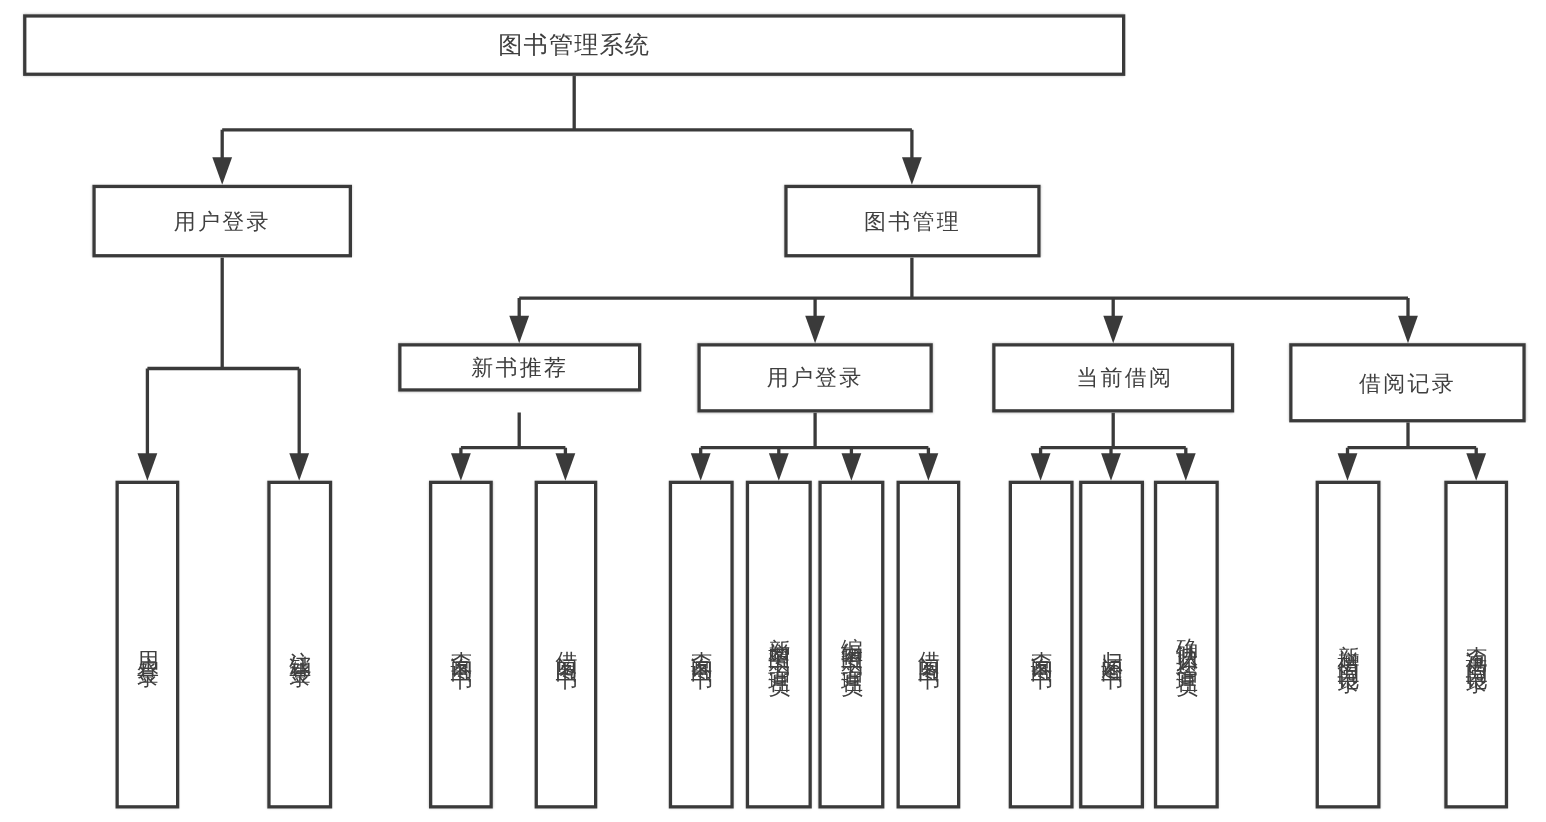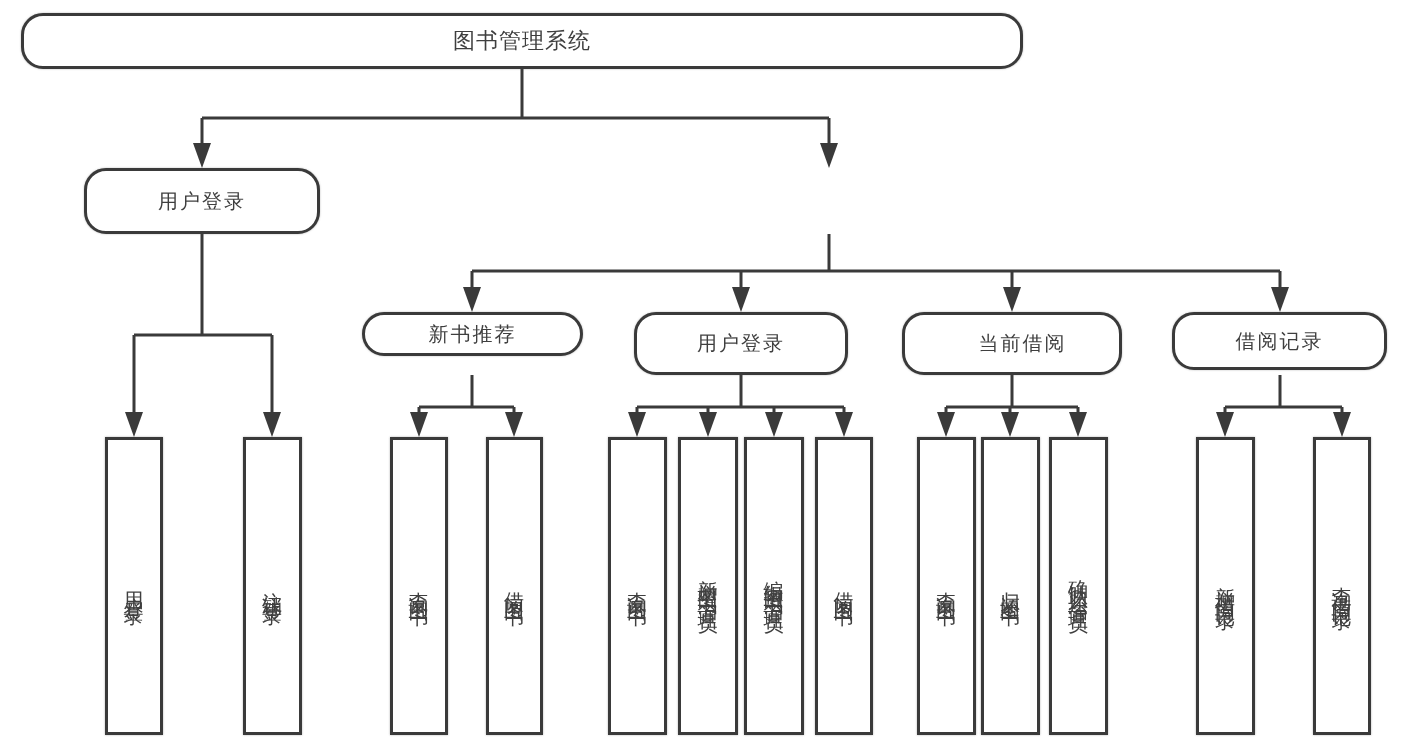--- a/index.html
+++ b/index.html
@@ -22,40 +22,40 @@
     box-sizing: border-box;
     border: 3px solid #3a3a3a;
     background: #ffffff;
     display: flex;
     align-items: center;
     justify-content: center;
     color: #3f3f3f;
     z-index: 2;
     box-shadow: 0 0 2px rgba(90,90,90,0.45);
   }
-  .hbox { font-size: 20px; letter-spacing: 2px; border-radius: 22px; }
+  .hbox { font-size: 20px; letter-spacing: 2px; }
   .root-box { font-size: 22px; letter-spacing: 1px; }
   .leaf span {
     writing-mode: vertical-rl;
     text-orientation: mixed;
     font-size: 20px;
     letter-spacing: 5px;
     line-height: 1;
     white-space: nowrap;
   }
   
   #node-user-login      { left: 84px;   top: 168px; width: 236px;  height: 66px; }
   #node-book-management { left: 713px;  top: 168px; width: 233px;  height: 66px; }
   
   #node-root            { left: 21px;   top: 13px;  width: 1002px; height: 56px; }
   
   #node-new-book-recommend { left: 362px;  top: 312px; width: 221px; height: 44px; }
   #node-book-borrow        { left: 634px;  top: 312px; width: 214px; height: 63px; }
   #node-current-borrow     { left: 902px;  top: 312px; width: 220px; height: 63px; padding-left: 21px; }
-  #node-borrow-records     { left: 1172px; top: 312px; width: 215px; height: 58px; }
+  #node-borrow-records     { left: 1172px; top: 312px; width: 215px; height: 72px; }
   
   .leaf { top: 437px; height: 298px; }
   #leaf-user-login     { left: 105px;  width: 58px; }
   #leaf-logout         { left: 243px;  width: 59px; }
   #leaf-query-book-1   { left: 390px;  width: 58px; }
   #leaf-borrow-book-1  { left: 486px;  width: 57px; }
   #leaf-query-book-2   { left: 608px;  width: 59px; }
   #leaf-add-book       { left: 678px;  width: 60px; }
   #leaf-edit-book      { left: 744px;  width: 60px; }
   #leaf-borrow-book-2  { left: 815px;  width: 58px; }
@@ -120,20 +120,23 @@
     </g>
   </svg>
 
   <div class="node hbox root-box" id="node-root">
     <span>图书管理系统</span>
   </div>
 
   <div class="node hbox" id="node-user-login">
     <span>用户登录</span>
   </div>
+  <div class="node hbox" id="node-book-management">
+    <span>图书管理</span>
+  </div>
 
   <div class="node hbox" id="node-new-book-recommend">
     <span>新书推荐</span>
   </div>
   <div class="node hbox" id="node-book-borrow">
     <span>用户登录</span>
   </div>
   <div class="node hbox" id="node-current-borrow">
     <span>当前借阅</span>
   </div>

